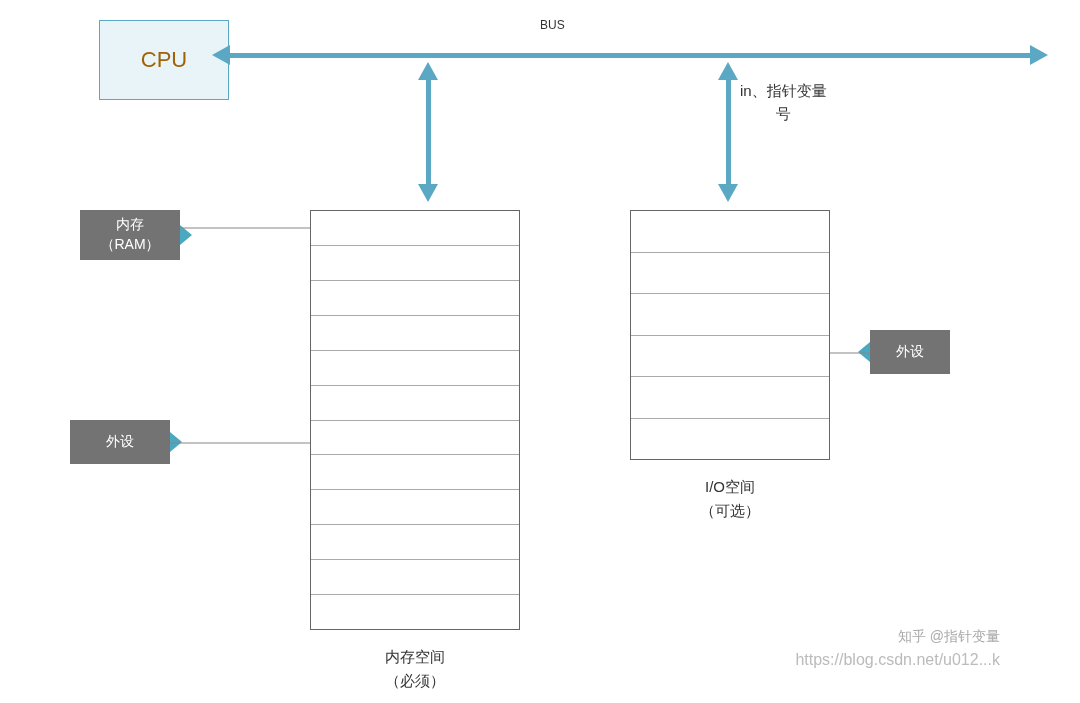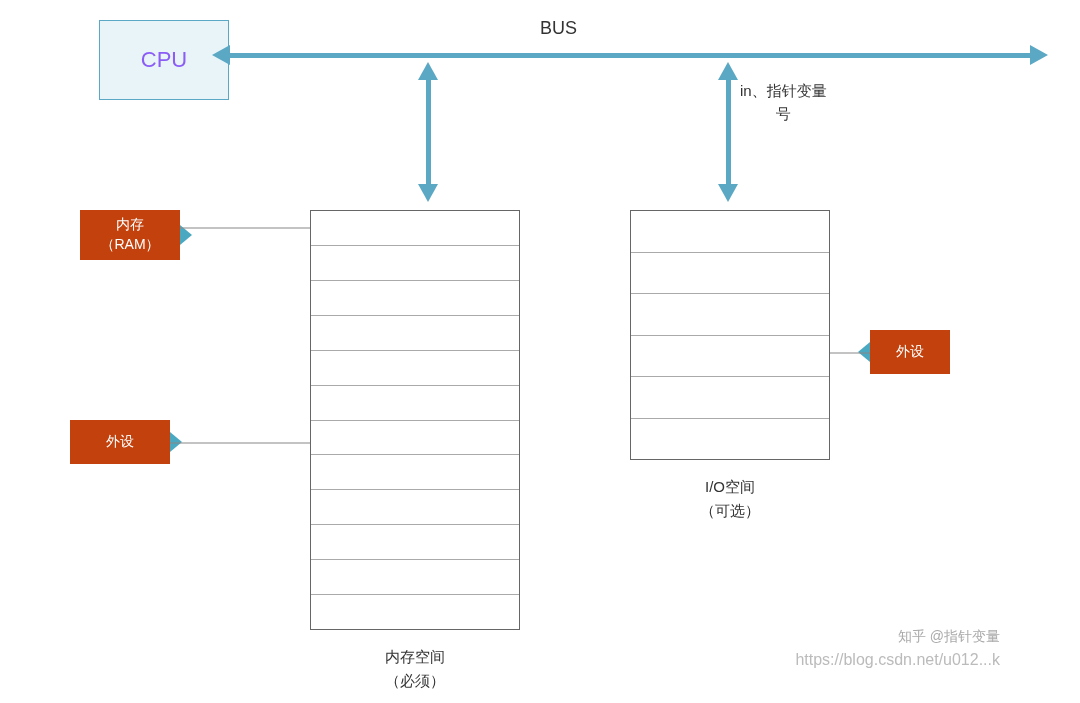--- a/index.html
+++ b/index.html
@@ -25,29 +25,29 @@
       left: 99px;
       width: 130px;
       height: 80px;
       border: 1.5px solid #5ba8c4;
       background: #e8f4f8;
       display: flex;
       align-items: center;
       justify-content: center;
       font-size: 22px;
       font-weight: normal;
-      color: #8b5cf6;
+      color: #a16207;
     }
 
     
     .bus-label {
       position: absolute;
       top: 18px;
       left: 540px;
-      font-size: 18px;
+      font-size: 12px;
       color: #333;
     }
 
     
     .bus-arrow {
       position: absolute;
       top: 48px;
       left: 230px;
       width: 800px;
       height: 14px;
@@ -125,21 +125,21 @@
       border-bottom: 1px solid #aaa;
       flex: 1;
     }
     .memory-row:last-child {
       border-bottom: none;
     }
 
     
     .callout-tag {
       position: absolute;
-      background: #c2410c;
+      background: #737373;
       color: #fff;
       font-size: 14px;
       padding: 6px 12px;
       display: flex;
       align-items: center;
       justify-content: center;
       text-align: center;
       line-height: 1.4;
     }
     .callout-tag::after {

